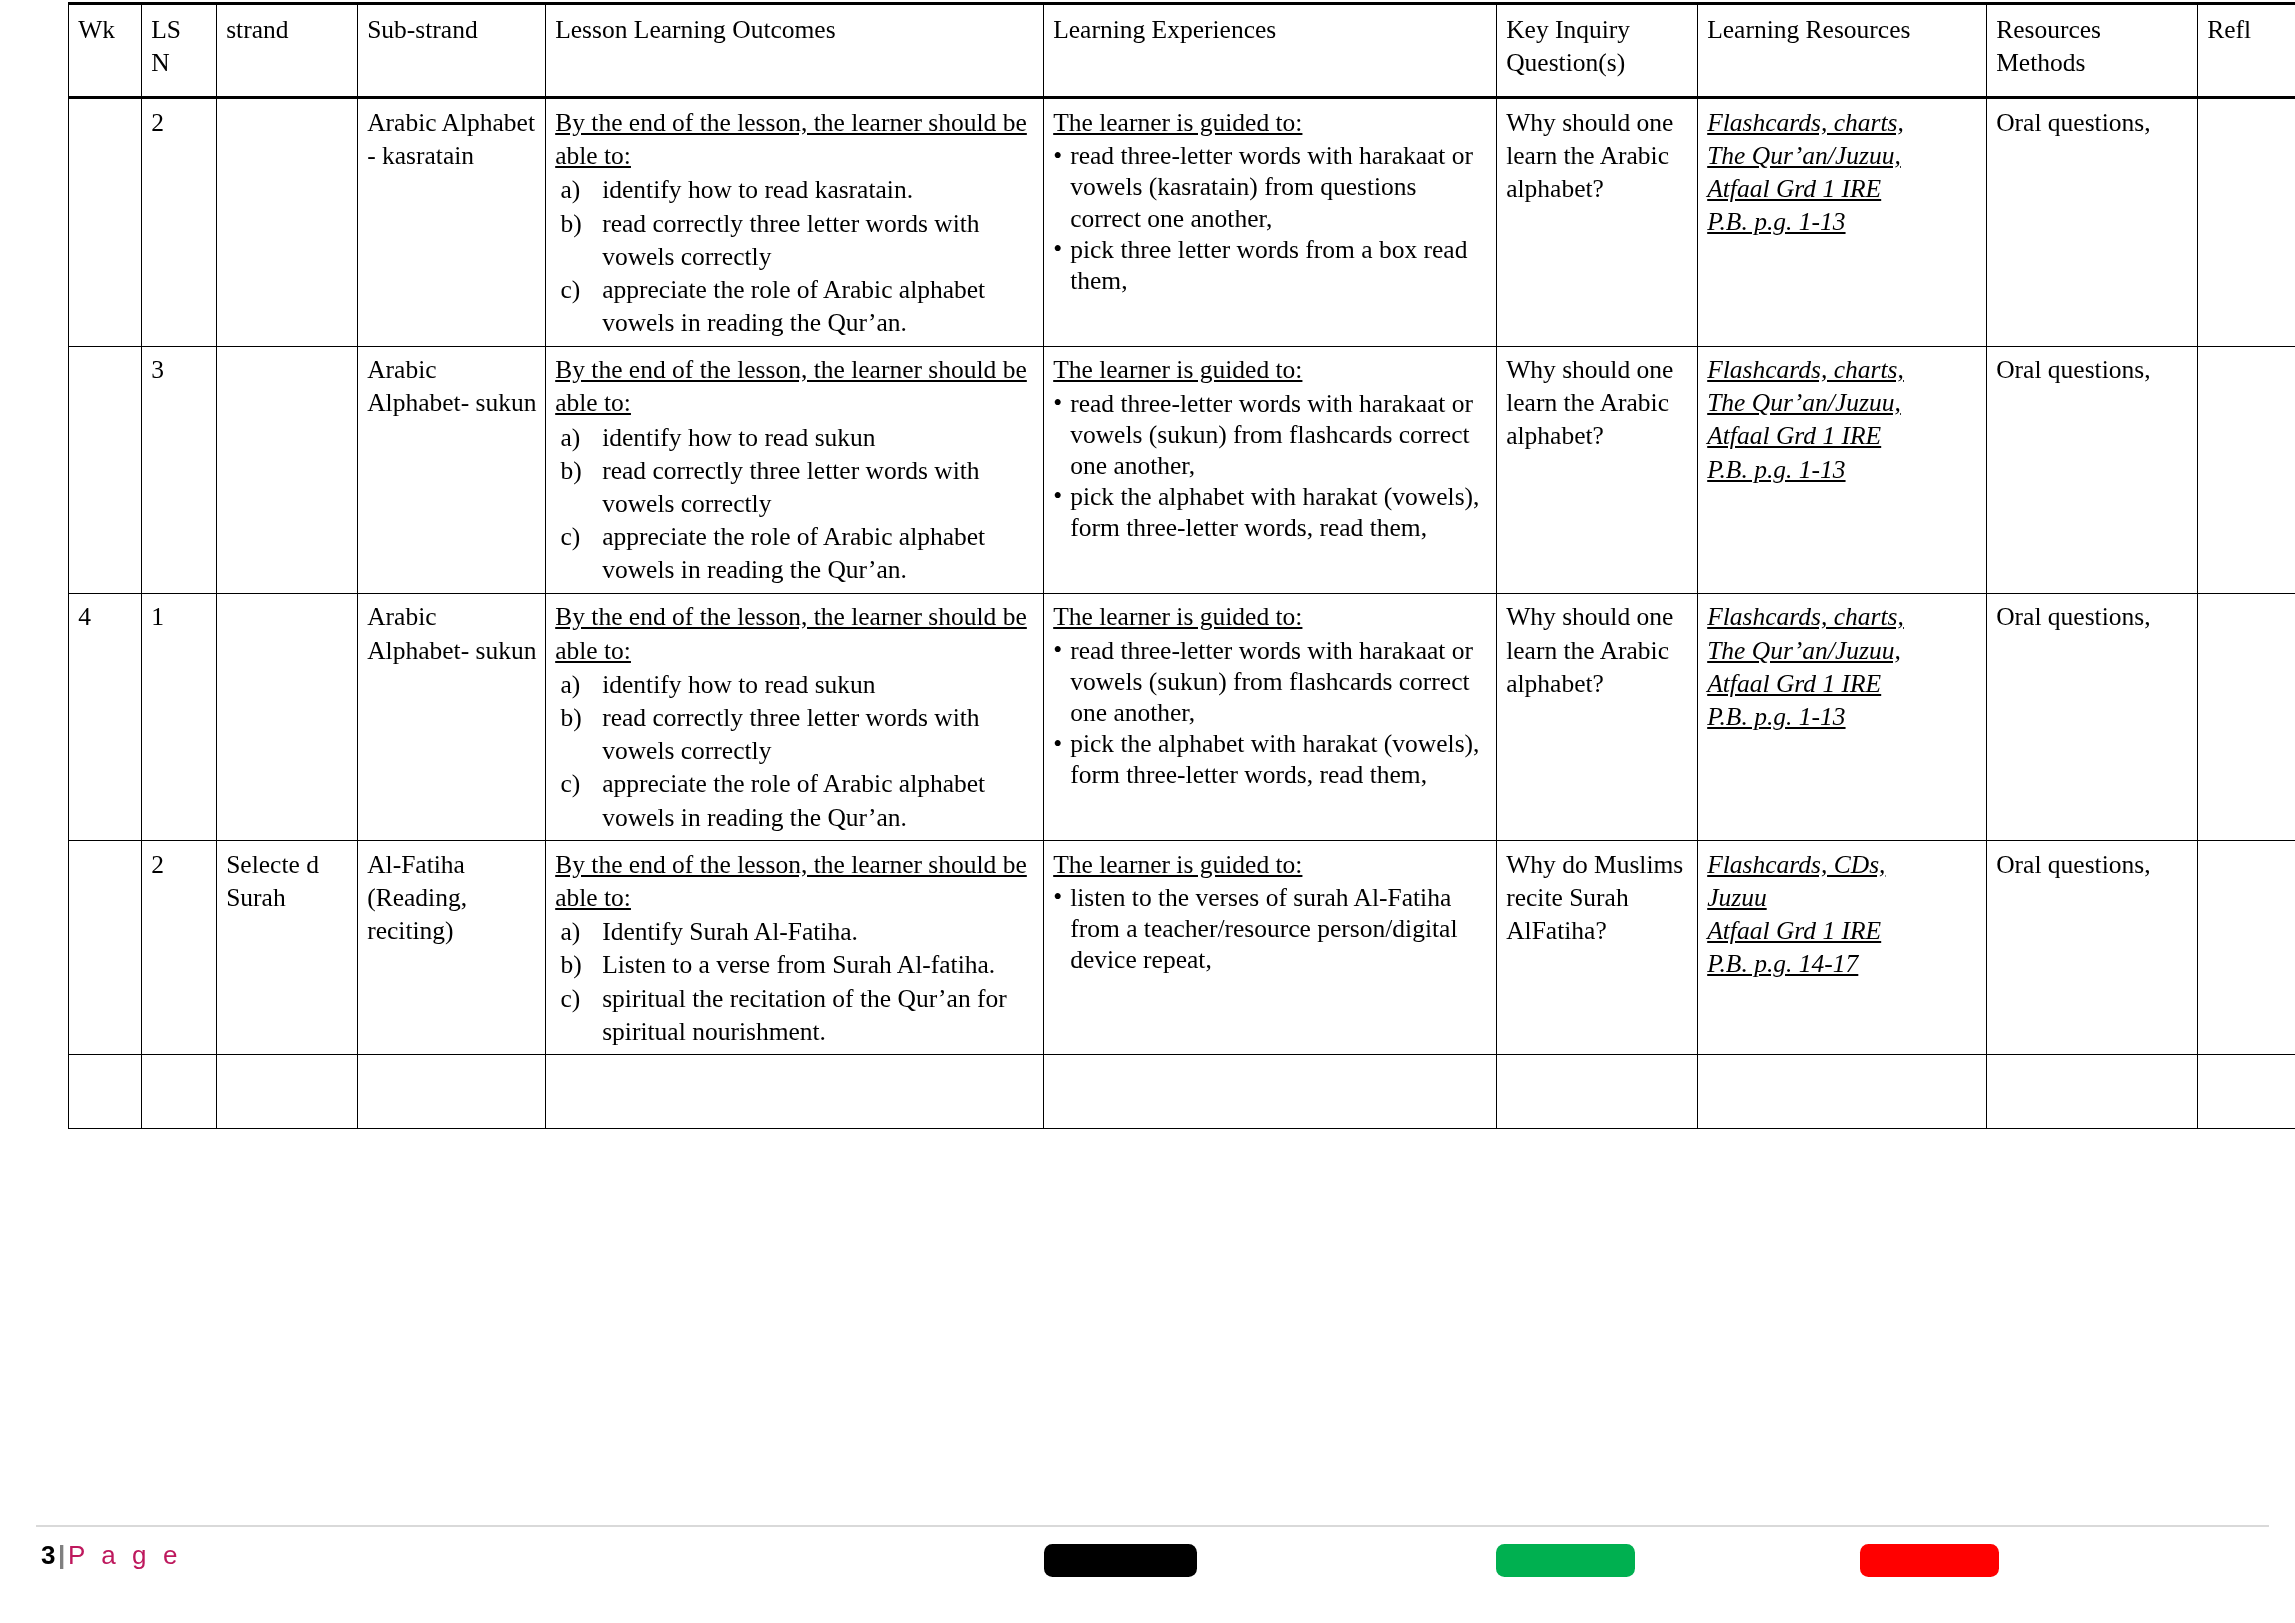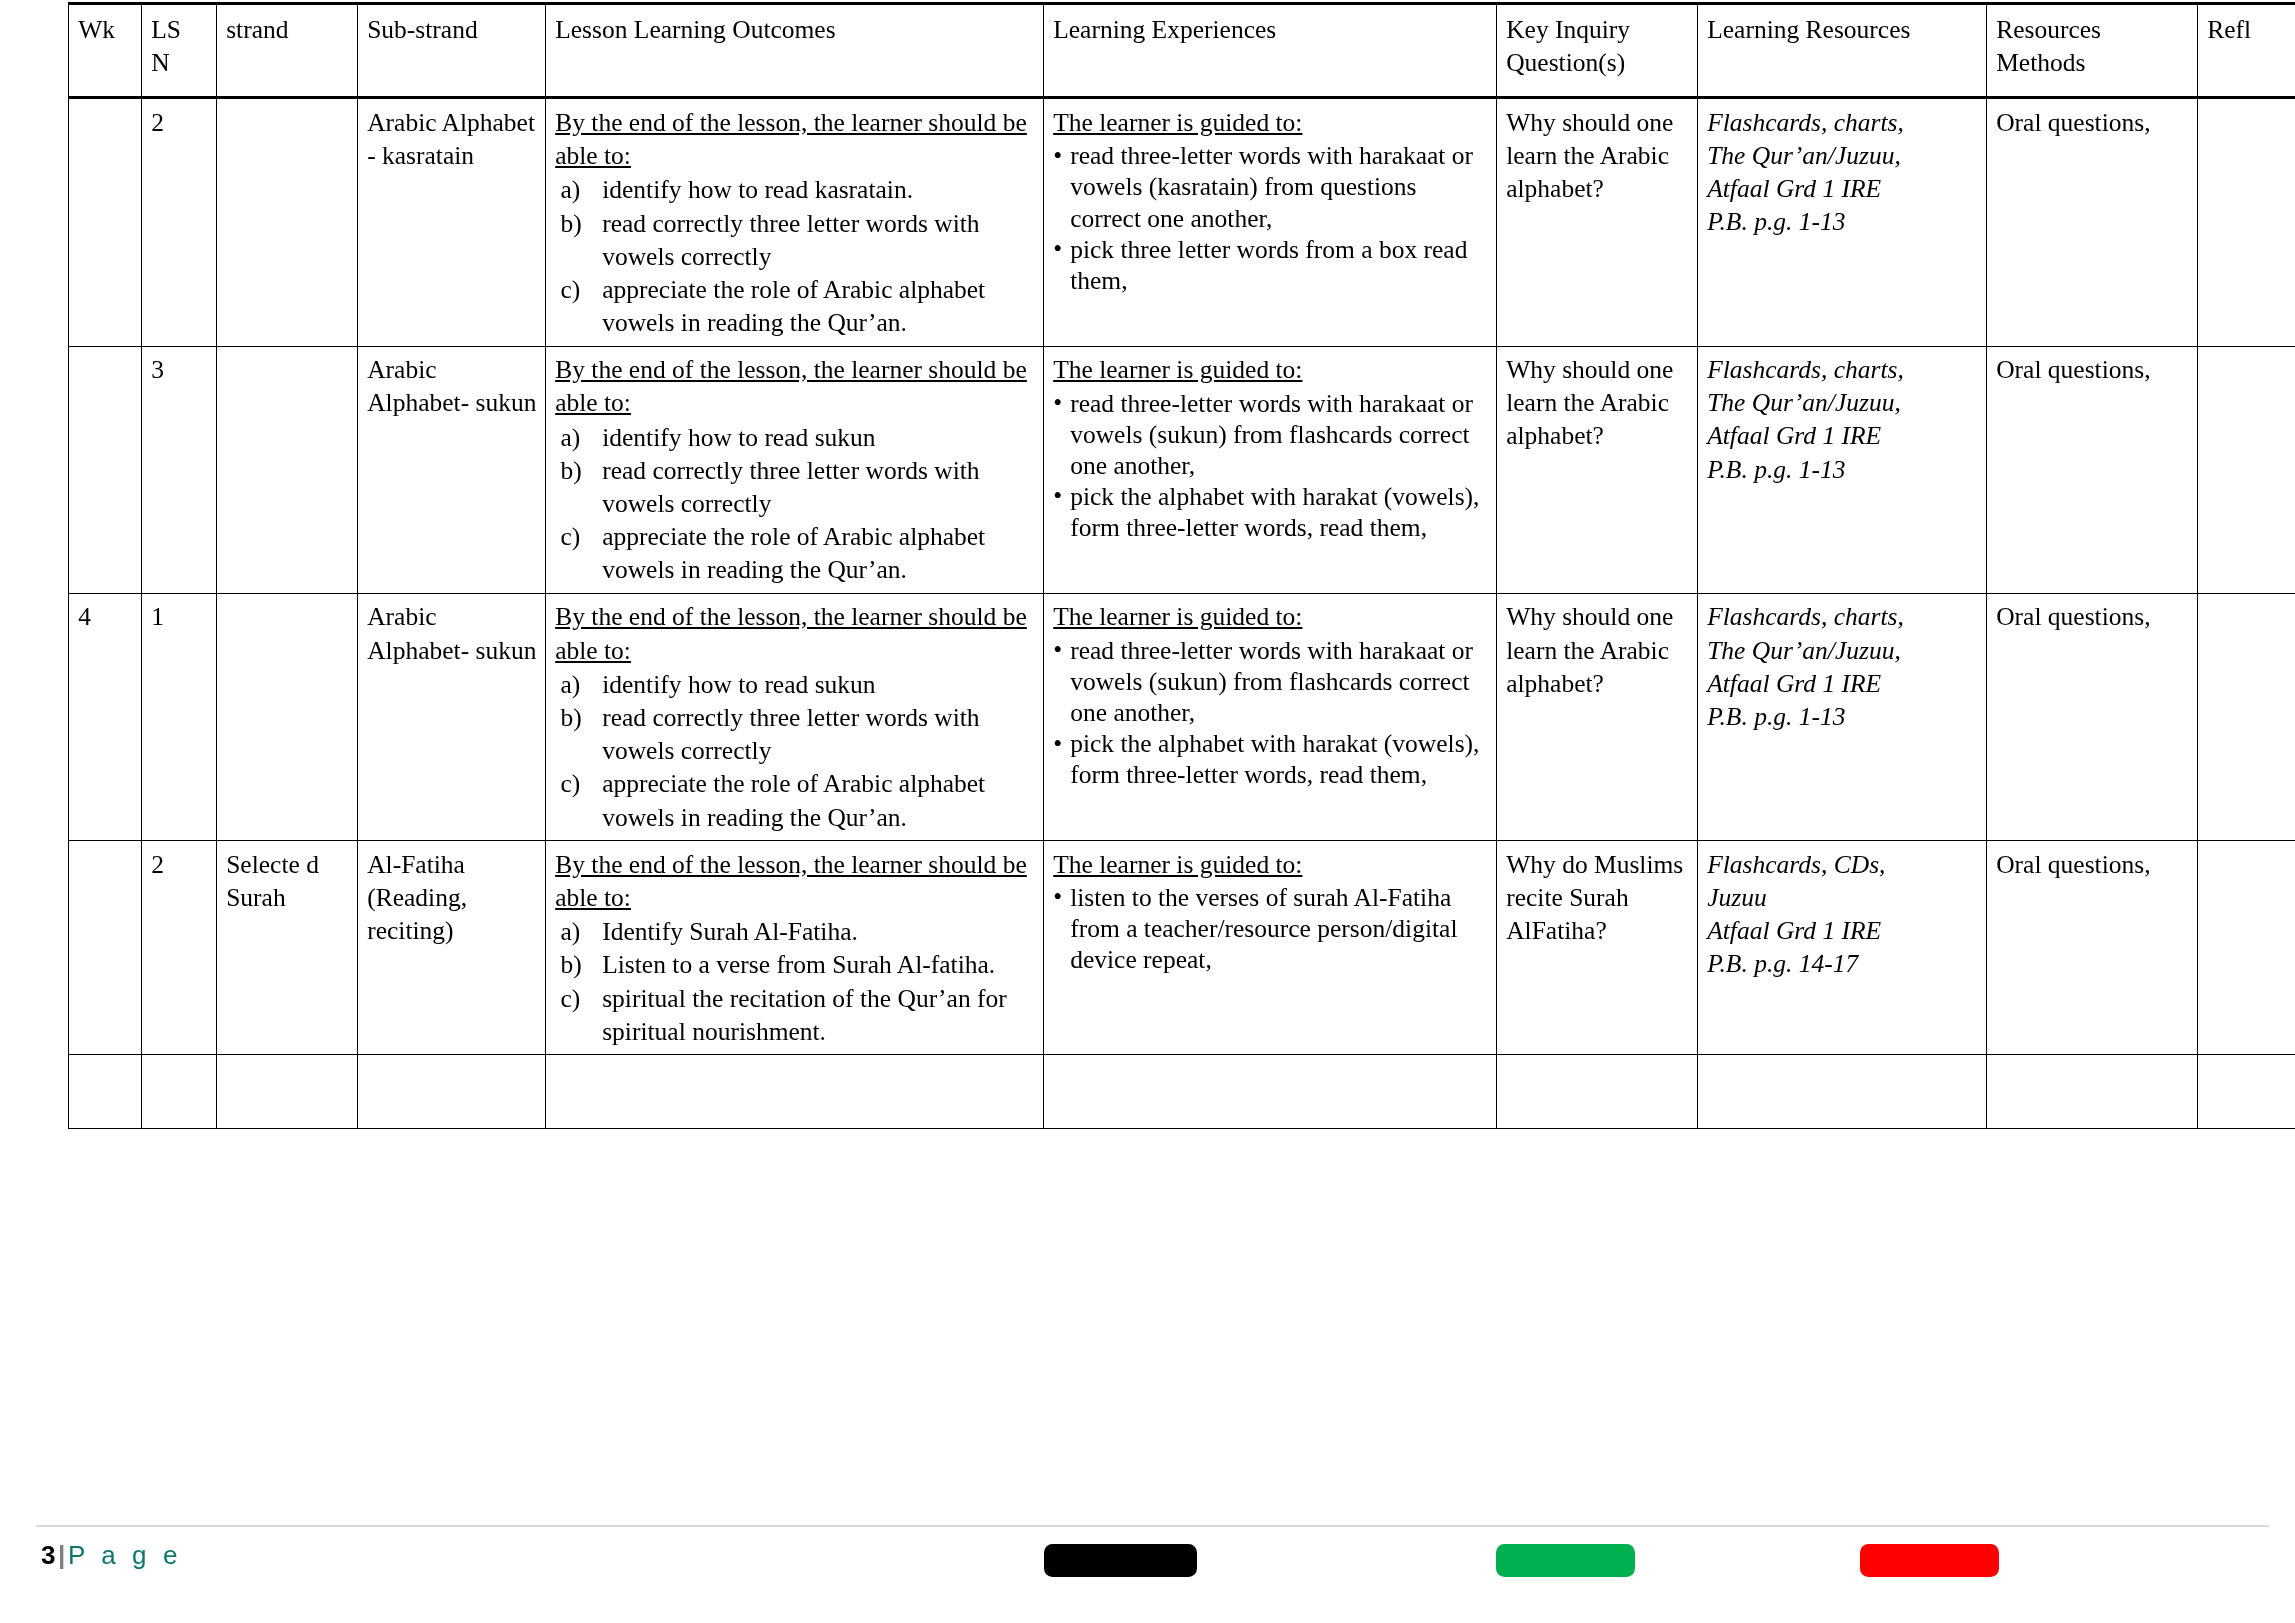--- a/index.html
+++ b/index.html
@@ -96,21 +96,21 @@
     margin: 0;
     line-height: 1.22;
   }
   ul.experiences li .dot {
     position: absolute;
     left: 0;
     top: -0.7px;
   }
 
   .resources { font-style: italic; line-height: 1.30; }
-  .resources .rline { display: block; }
+  .resources .rline { display: block; text-decoration: underline; }
 
   .tight { line-height: 1.22; }
 
   
   tr.empty-row td { height: 60px; }
 
   
   .footer-rule {
     position: absolute;
     left: 36px;
@@ -138,21 +138,21 @@
     font-weight: bold;
     color: #000000;
     letter-spacing: 0;
   }
   .page-label .sep {
     font-weight: bold;
     color: #808080;
     margin: 0 2.6px;
   }
   .page-label .word {
-    color: #0f766e;
+    color: #be185d;
     letter-spacing: 4.6px;
     text-align: right;
   }
 
   .bar {
     position: absolute;
     top: 9.2px;
     height: 33px;
     border-radius: 8.5px;
   }

